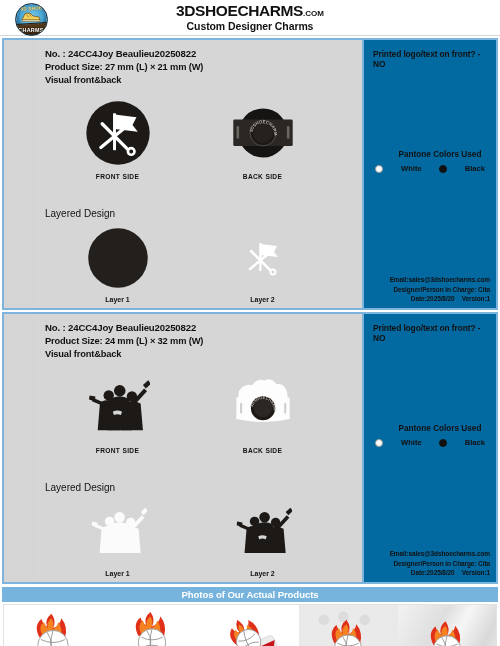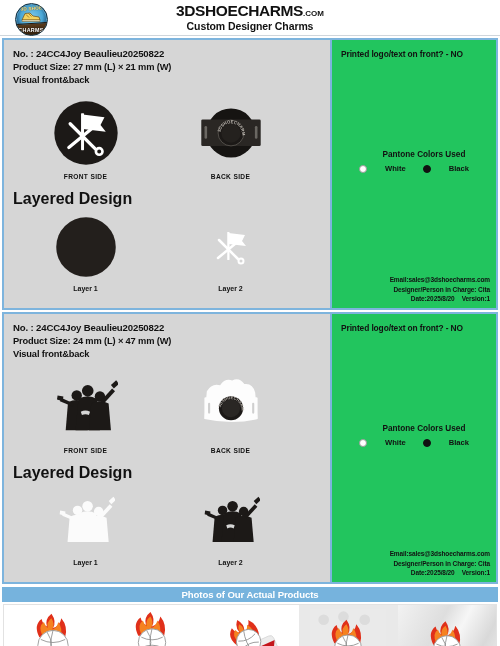--- a/index.html
+++ b/index.html
@@ -67,32 +67,33 @@
   }
 
   
   .panel {
     position: relative;
     margin: 2px 2px 0 2px;
     border: 2px solid #7db4dd;
     background: #d5d5d5;
     display: flex;
     height: 272px;
+    padding-left: 32px;
   }
   .panel-main {
     position: relative;
     width: 328px;
     background: #d6d6d6;
     border-right: 2px solid #7db4dd;
     padding: 7px 0 0 9px;
   }
   .panel-side {
     position: relative;
     flex: 1;
-    background: #22c55e;
+    background: #0369a1;
     padding: 9px 7px 0 9px;
   }
   .meta-line {
     font-size: 9.3px; font-weight: bold; color: #111;
     line-height: 13.5px; letter-spacing: -0.15px;
   }
   .meta-line.first { font-size: 9.6px; }
 
   .visual-row {
     position: relative; display: flex; margin-top: 9px;
@@ -102,21 +103,21 @@
   }
   .visual-art {
     height: 72px; display: flex; align-items: center; justify-content: center;
   }
   .visual-label {
     font-size: 6.6px; font-weight: bold; color: #111;
     letter-spacing: .35px; margin-top: 4px;
   }
 
   .layered-title {
-    font-size: 16px; font-weight: bold; color: #111; margin-top: 10px;
+    font-size: 10px; font-weight: normal; color: #111; margin-top: 28px;
   }
   .layer-row { display: flex; margin-top: 6px; }
   .layer-cell { width: 145px; text-align: center; }
   .layer-art {
     height: 66px; display: flex; align-items: center; justify-content: center;
   }
   .layer-label {
     font-size: 7px; font-weight: bold; color: #111; margin-top: 5px;
   }
 
@@ -295,21 +296,21 @@
           <span>Date:2025/8/20</span>
           <span>Version:1</span>
         </div>
       </div>
     </div>
   </div>
 
   <div class="panel">
     <div class="panel-main">
       <div class="meta-line first">No. : 24CC4Joy Beaulieu20250822</div>
-      <div class="meta-line">Product Size: 24 mm (L) × 47 mm (W)</div>
+      <div class="meta-line">Product Size: 24 mm (L) × 32 mm (W)</div>
       <div class="meta-line">Visual front&amp;back</div>
 
       <div class="visual-row">
         <div class="visual-cell">
           <div class="visual-art">
             <svg class="charm-svg" width="64" height="58" viewBox="0 0 110 100">
               <g fill="#1c1917">
                 <path d="M30 30 a9 9 0 1 1 18 0 a9 9 0 1 1 -18 0"></path>
                 <path d="M24 42 q15 -8 30 0 l4 48 l-38 0 z"></path>
                 <path d="M48 22 a10 10 0 1 1 20 0 a10 10 0 1 1 -20 0"></path>

